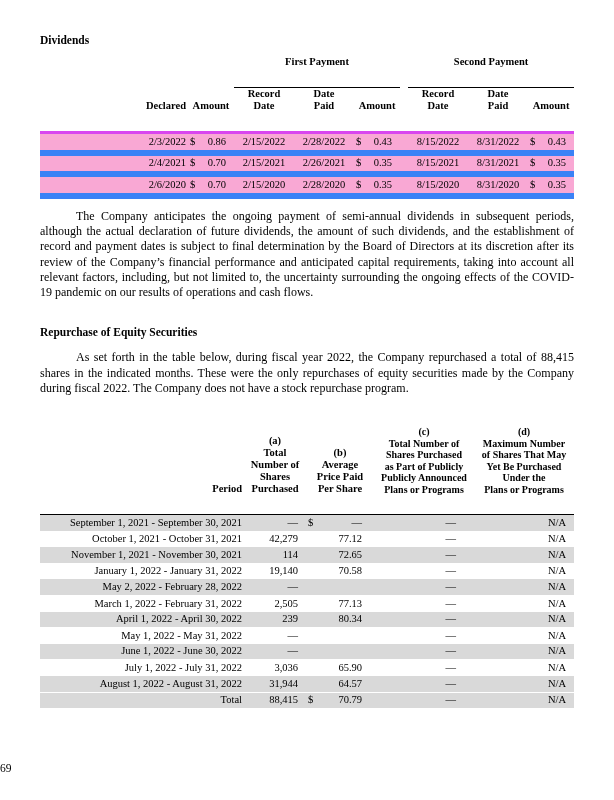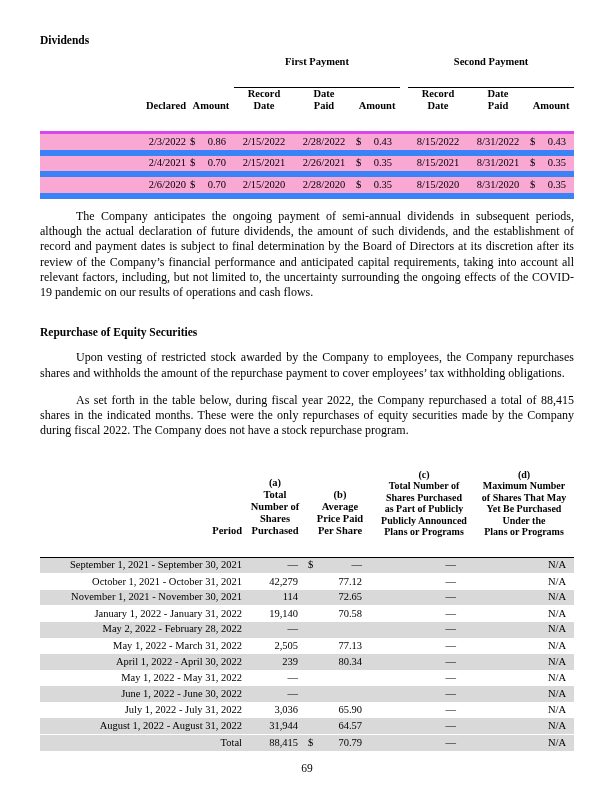--- a/index.html
+++ b/index.html
@@ -34,21 +34,21 @@
   .rep-table { margin-top:30px; }
   .rep-table thead th { border-bottom:1px solid #000; }
   .rep-table .hdr-small { font-size:10px; }
   .rep-table tbody tr:nth-of-type(odd) td { background:#d9d9d9; border-bottom:1px solid #fff; }
   .rep-table td.col-a { padding-right:8px; }
   .rep-table td.col-b .money { padding-right:10px; }
   .rep-table td.col-c { padding-right:18px; }
   .rep-table td.col-d { padding-right:8px; }
   .rep-table tfoot td { background:#d9d9d9; border-top:1px solid #000; }
 
-  .page-number { position:absolute; bottom:26px; left:0; width:100%; text-align:center; font-size:11.5px; }
+  .page-number { position:absolute; bottom:26px; left:0; width:100%; font-size:11.5px; }
 </style>
 </head>
 <body>
 
 <div class="page">
 
   <div class="sec-heading">Dividends</div>
 
   <table class="div-table">
     <colgroup>
@@ -167,21 +167,20 @@
             </div>
           </td>
         </tr>
       </tbody>
   </table>
 
   <p class="body-para">The Company anticipates the ongoing payment of semi-annual dividends in subsequent periods, although the actual declaration of future dividends, the amount of such dividends, and the establishment of record and payment dates is subject to final determination by the Board of Directors at its discretion after its review of the Company’s financial performance and anticipated capital requirements, taking into account all relevant factors, including, but not limited to, the uncertainty surrounding the ongoing effects of the COVID-19 pandemic on our results of operations and cash flows.</p>
 
   <div class="sec-heading gap-lg">Repurchase of Equity Securities</div>
 
-  <p class="body-para gap-md">Upon vesting of restricted stock awarded by the Company to employees, the Company repurchases shares and withholds the amount of the repurchase payment to cover employees’ tax withholding obligations.</p>
   <p class="body-para gap-md">As set forth in the table below, during fiscal year 2022, the Company repurchased a total of 88,415 shares in the indicated months. These were the only repurchases of equity securities made by the Company during fiscal 2022. The Company does not have a stock repurchase program.</p>
 
   <table class="rep-table">
     <colgroup>
       <col style="width:204px">
         <col style="width:62px">
         <col style="width:68px">
         <col style="width:100px">
         <col style="width:100px">
     </colgroup>
@@ -273,21 +272,21 @@
             <div class="money">
               <span></span>
               <span class="num"></span>
             </div>
           </td>
           <td class="r col-c">—</td>
           <td class="r col-d">N/A</td>
         </tr>
 
         <tr>
-          <td class="l">May 1, 2022 - March 31, 2022</td>
+          <td class="l">March 1, 2022 - February 31, 2022</td>
           <td class="r col-a">2,505</td>
           <td class="col-b">
             <div class="money">
               <span></span>
               <span class="num">77.13</span>
             </div>
           </td>
           <td class="r col-c">—</td>
           <td class="r col-d">N/A</td>
         </tr>

